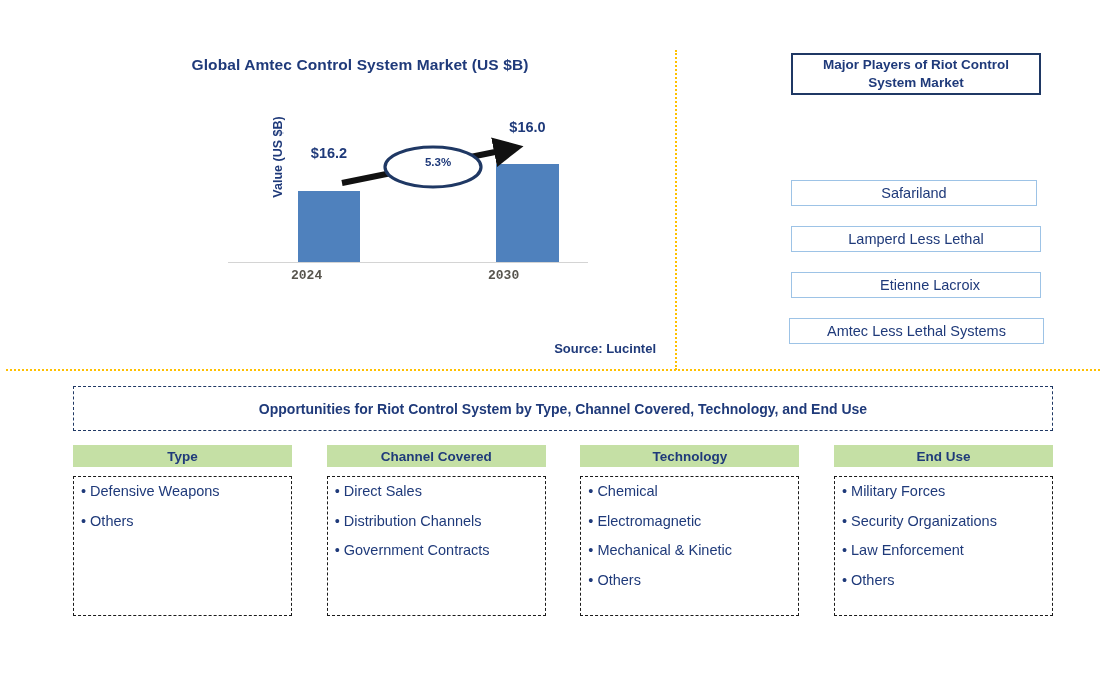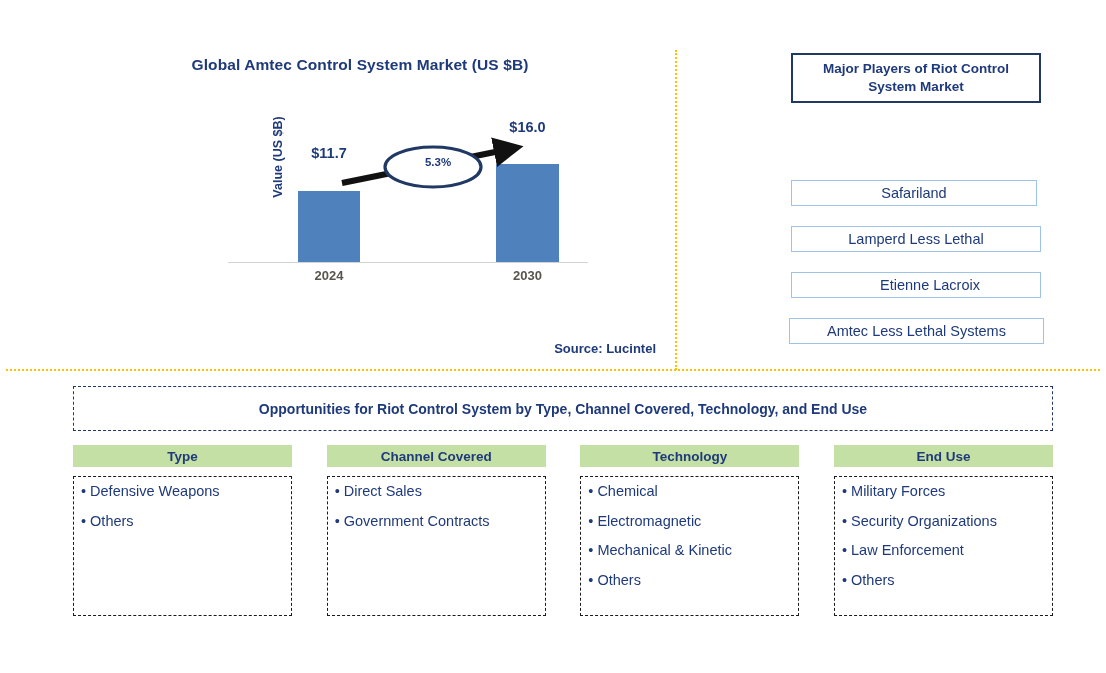--- a/index.html
+++ b/index.html
@@ -96,22 +96,22 @@
   }
   .val-2024 { left: 63px;  top: 13px; width: 76px; }
   .val-2030 { left: 260px; top: -13px; width: 79px; }
 
   .bar-cat {
     position: absolute;
     top: 136px;
     font-size: 13px;
     font-weight: bold;
     color: #58554E;
-    text-align: center;
-    white-space: nowrap;
+    white-space: nowrap;
+    font-family: Liberation Mono, monospace;
   }
   .cat-2024 { left: 63px;  width: 76px; }
   .cat-2030 { left: 260px; width: 79px; }
 
   .cagr-svg {
     position: absolute;
     left: 112px;
     top: 5px;
     width: 186px;
     height: 60px;
@@ -139,21 +139,21 @@
     font-weight: bold;
     color: #1F3A7A;
   }
 
   
   .players-header {
     position: absolute;
     left: 791px;
     top: 53px;
     width: 250px;
-    height: 50px;
+    height: 42px;
     border: 2px solid #1F3864;
     box-sizing: border-box;
     display: flex;
     align-items: center;
     justify-content: center;
     text-align: center;
     font-size: 13.5px;
     font-weight: bold;
     color: #1F3A7A;
     line-height: 1.35;
@@ -237,21 +237,21 @@
 
   <div class="chart-title">Global Amtec Control System Market (US $B)</div>
 
   <div class="chart-area">
     <div class="y-axis-label">Value (US $B)</div>
     <div class="axis-line"></div>
 
     <div class="bar bar-2024"></div>
     <div class="bar bar-2030"></div>
 
-    <div class="bar-value val-2024">$11.7</div>
+    <div class="bar-value val-2024">$16.2</div>
     <div class="bar-value val-2030">$16.0</div>
 
     <div class="bar-cat cat-2024">2024</div>
     <div class="bar-cat cat-2030">2030</div>
 
     <svg class="cagr-svg" viewBox="0 0 186 60">
       <defs>
         <marker id="arrowhead" markerWidth="5" markerHeight="5" refX="1" refY="2.5" orient="auto">
           <polygon points="0,0 5,2.5 0,5" fill="#111111"></polygon>
         </marker>
@@ -280,20 +280,21 @@
       <div class="col-body">
         <div class="col-item"><span class="bullet">•</span><span>Defensive Weapons</span></div>
         <div class="col-item"><span class="bullet">•</span><span>Others</span></div>
       </div>
     </div>
 
     <div class="col">
       <div class="col-head">Channel Covered</div>
       <div class="col-body">
         <div class="col-item"><span class="bullet">•</span><span>Direct Sales</span></div>
+        <div class="col-item"><span class="bullet">•</span><span>Distribution Channels</span></div>
         <div class="col-item"><span class="bullet">•</span><span>Government Contracts</span></div>
       </div>
     </div>
 
     <div class="col">
       <div class="col-head">Technology</div>
       <div class="col-body">
         <div class="col-item"><span class="bullet">•</span><span>Chemical</span></div>
         <div class="col-item"><span class="bullet">•</span><span>Electromagnetic</span></div>
         <div class="col-item"><span class="bullet">•</span><span>Mechanical &amp; Kinetic</span></div>

